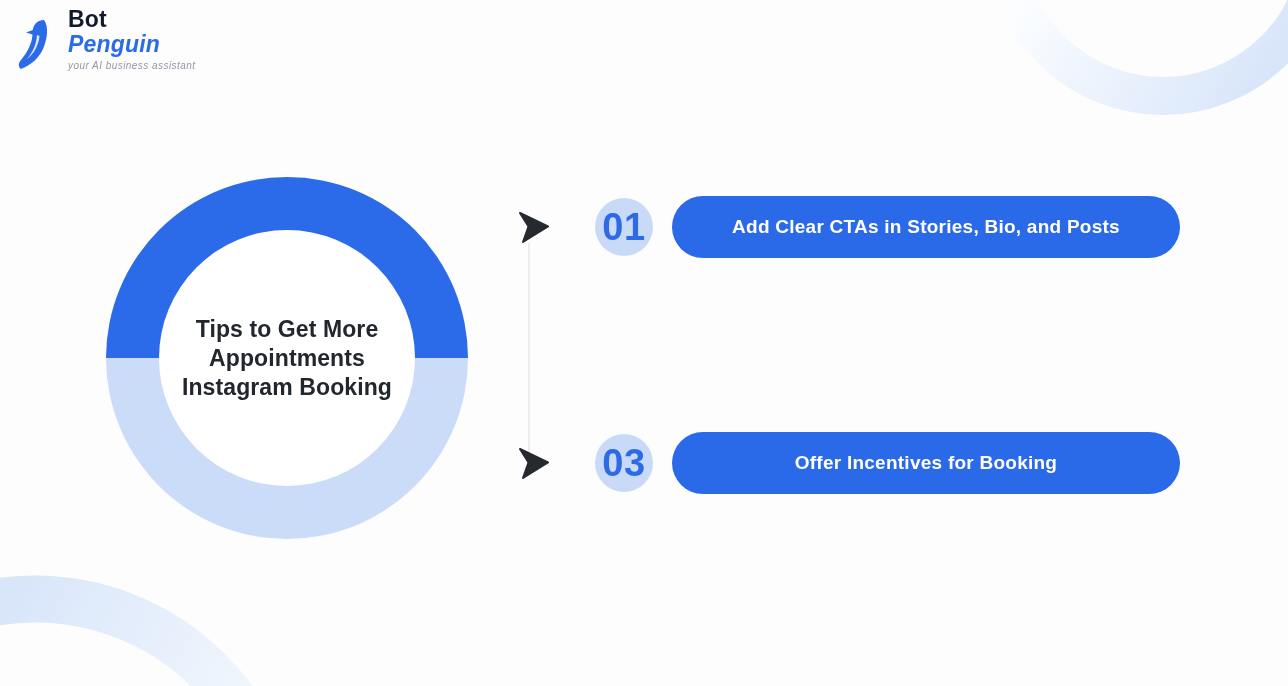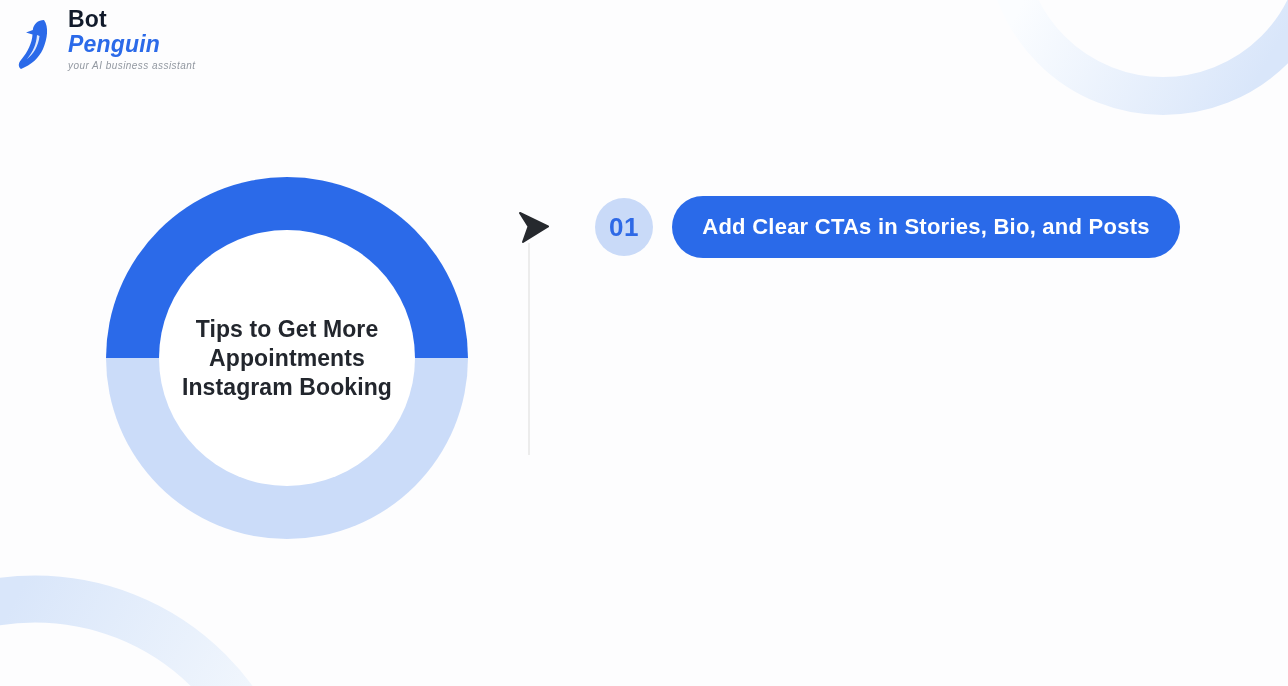--- a/index.html
+++ b/index.html
@@ -31,26 +31,26 @@
   
   .connector{position:absolute;left:528px;top:243px;width:2px;height:212px;background:#ececec;}
   
   .row{position:absolute;left:505px;width:710px;height:62px;display:flex;align-items:center;}
   .row-1{top:196px;} .row-2{top:314px;} .row-3{top:432px;}
   .arrow{margin-left:14px;flex:0 0 auto;display:block;}
   .badge{
     margin-left:46px;flex:0 0 auto;width:58px;height:58px;border-radius:50%;
     background:#c9daf8;display:flex;align-items:center;justify-content:center;
   }
-  .badge span{font-size:26px;font-weight:700;color:#2e69e6;letter-spacing:.5px;}
+  .badge span{font-size:38px;font-weight:700;color:#2e69e6;letter-spacing:.5px;}
   .pill{
     margin-left:19px;flex:0 0 auto;width:508px;height:62px;border-radius:31px;
     background:#2a6ae9;display:flex;align-items:center;justify-content:center;
   }
-  .pill span{font-size:22px;font-weight:700;color:#ffffff;letter-spacing:.25px;}
+  .pill span{font-size:19px;font-weight:700;color:#ffffff;letter-spacing:.25px;}
 </style>
 </head>
 <body>
 
 <div class="canvas">
 
   <svg class="deco" viewBox="0 0 1288 686">
     <defs>
       <linearGradient id="gTR" gradientUnits="userSpaceOnUse" x1="1240" y1="110" x2="1030" y2="-10">
         <stop offset="0" stop-color="#d9e6fa"></stop>
@@ -95,14 +95,25 @@
     </svg>
     <div class="badge">
       <span>01</span>
     </div>
     <div class="pill">
       <span>Add Clear CTAs in Stories, Bio, and Posts</span>
     </div>
   </div>
 
 
+  <div class="row row-3">
+    <svg class="arrow" width="30" height="31" viewBox="0 0 30 31">
+      <polygon points="1,1 29,14.5 4,30 9.5,14.5" fill="#26292e" stroke="#26292e" stroke-width="2" stroke-linejoin="round"></polygon>
+    </svg>
+    <div class="badge">
+      <span>03</span>
+    </div>
+    <div class="pill">
+      <span>Offer Incentives for Booking</span>
+    </div>
+  </div>
 
 </div>
 
 </body></html>

